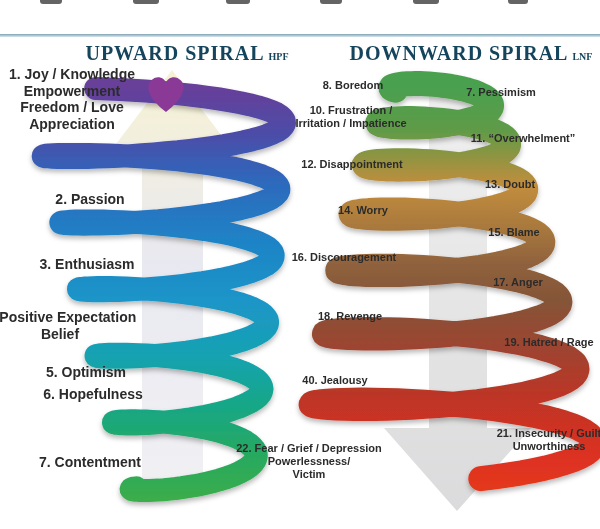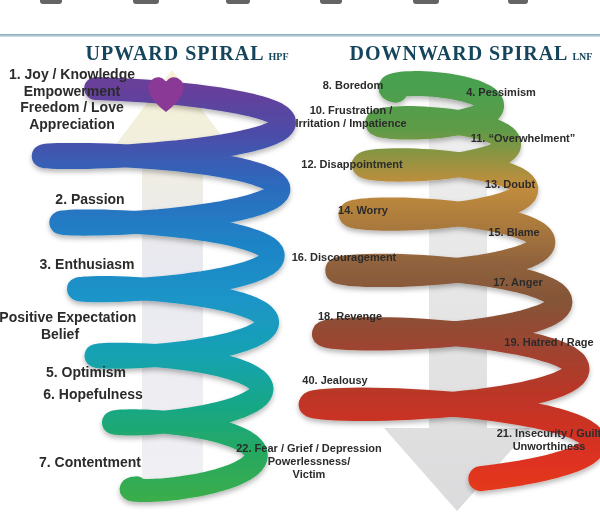--- a/index.html
+++ b/index.html
@@ -113,21 +113,21 @@
 
   <div id="labels-layer">
       <div class="emotion-label left-label" style="left: 72px; top: 99px;">1. Joy / Knowledge<br>Empowerment<br>Freedom / Love<br>Appreciation</div>
       <div class="emotion-label left-label" style="left: 90px; top: 199px;">2. Passion</div>
       <div class="emotion-label left-label" style="left: 87px; top: 264px;">3. Enthusiasm</div>
       <div class="emotion-label left-label" style="left: 60px; top: 326px;">4. Positive Expectation<br>Belief</div>
       <div class="emotion-label left-label" style="left: 86px; top: 372px;">5. Optimism</div>
       <div class="emotion-label left-label" style="left: 83px; top: 394px; margin-left: 10px;">6. Hopefulness</div>
       <div class="emotion-label left-label" style="left: 90px; top: 462px;">7. Contentment</div>
       <div class="emotion-label right-label" style="left: 353px; top: 85px;">8. Boredom</div>
-      <div class="emotion-label right-label" style="left: 501px; top: 92px;">4. Pessimism</div>
+      <div class="emotion-label right-label" style="left: 501px; top: 92px;">7. Pessimism</div>
       <div class="emotion-label right-label" style="left: 351px; top: 117px;">10. Frustration /<br>Irritation / Impatience</div>
       <div class="emotion-label right-label" style="left: 523px; top: 138px;">11. “Overwhelment”</div>
       <div class="emotion-label right-label" style="left: 352px; top: 164px;">12. Disappointment</div>
       <div class="emotion-label right-label" style="left: 510px; top: 184px;">13. Doubt</div>
       <div class="emotion-label right-label" style="left: 363px; top: 210px;">14. Worry</div>
       <div class="emotion-label right-label" style="left: 514px; top: 232px;">15. Blame</div>
       <div class="emotion-label right-label" style="left: 344px; top: 257px;">16. Discouragement</div>
       <div class="emotion-label right-label" style="left: 518px; top: 282px;">17. Anger</div>
       <div class="emotion-label right-label" style="left: 350px; top: 316px;">18. Revenge</div>
       <div class="emotion-label right-label" style="left: 549px; top: 342px;">19. Hatred / Rage</div>

